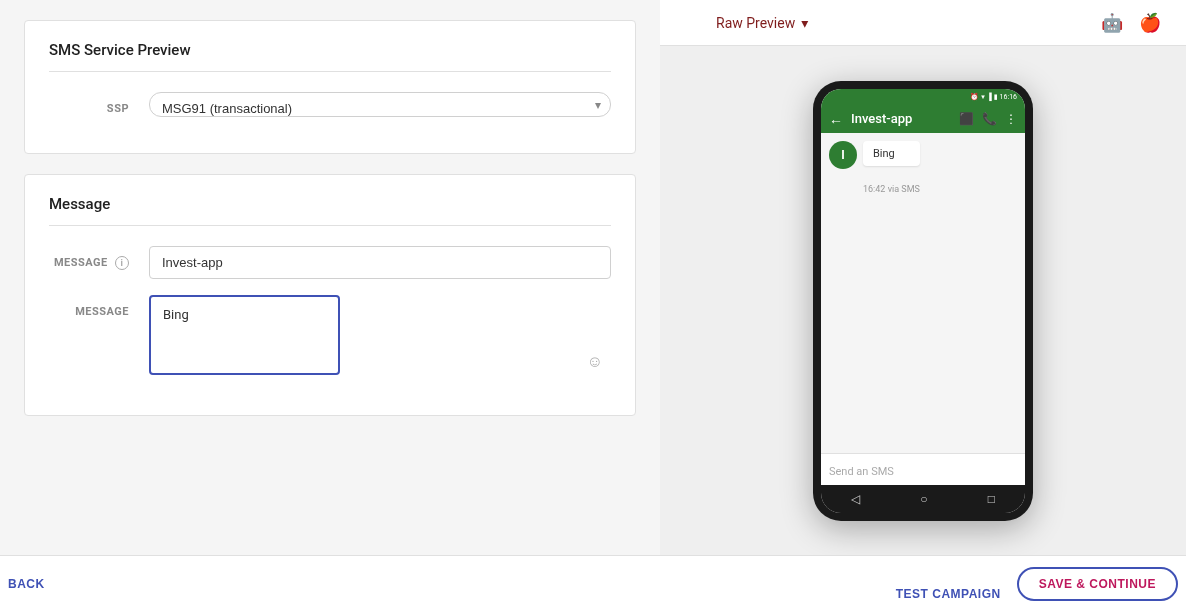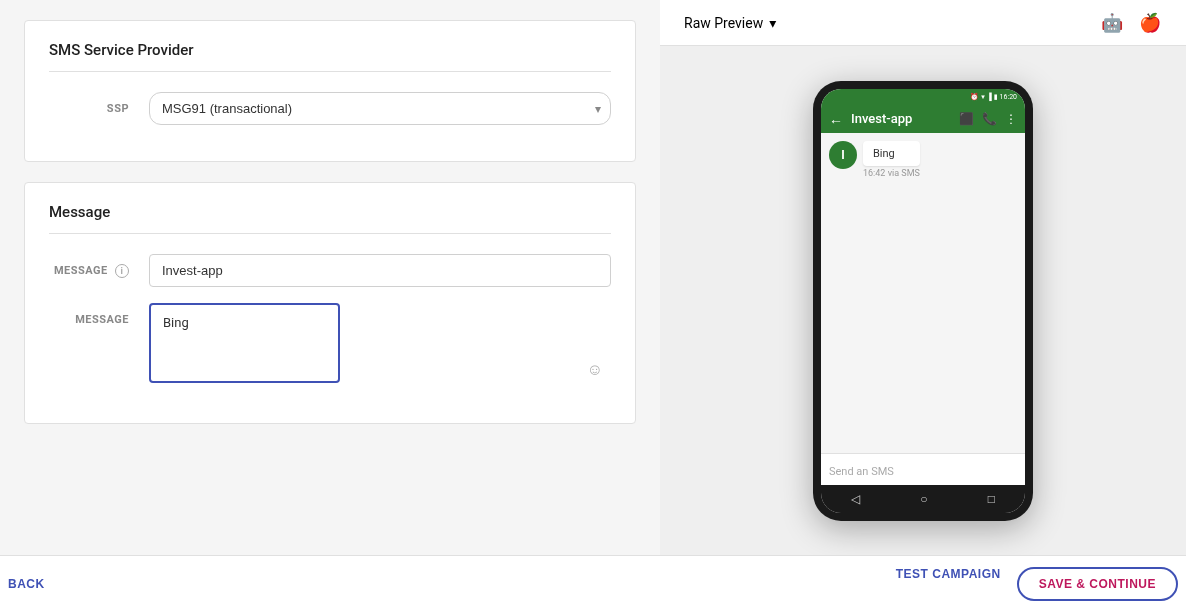--- a/index.html
+++ b/index.html
@@ -90,21 +90,21 @@
 
     .select-wrapper {
       flex: 1;
       position: relative;
     }
 
     .select-wrapper select {
       width: 100%;
       border: 1px solid #d0d0d0;
       border-radius: 12px;
-      padding: 8px 32px 8px 12px;
+      padding: 8px 32px 0 12px;
       font-size: 13px;
       color: #333;
       background: #fff;
       appearance: none;
       outline: none;
       cursor: pointer;
     }
 
     .select-arrow {
       position: absolute;
@@ -169,22 +169,23 @@
       padding: 12px 24px;
       background: #fff;
       border-bottom: 1px solid #e0e0e0;
     }
 
     .preview-header-left {
       display: flex;
       align-items: center;
       gap: 6px;
       font-size: 14px;
-      color: #000000;
-      cursor: pointer;
+      color: #7f1d1d;
+      cursor: pointer;
+      margin-left: 32px;
     }
 
     .preview-header-icons {
       display: flex;
       gap: 16px;
       align-items: center;
     }
 
     .phone-container {
       display: flex;
@@ -295,21 +296,21 @@
       font-size: 11px;
       color: #333;
       max-width: 120px;
       box-shadow: 0 1px 2px rgba(0,0,0,0.1);
     }
 
     .chat-timestamp {
       font-size: 9px;
       color: #999;
       text-align: center;
-      margin-top: 2px;
+      margin-top: 18px;
     }
 
     .phone-input-bar {
       border-top: 1px solid #e0e0e0;
       padding: 6px 8px;
       background: #fff;
     }
 
     .phone-input-placeholder {
       font-size: 11px;
@@ -354,21 +355,21 @@
       color: #3f51b5;
       letter-spacing: 0.5px;
       cursor: pointer;
       background: none;
       border: none;
       text-transform: uppercase;
     }
 
     .footer-right {
       display: flex;
-      align-items: flex-start;
+      align-items: flex-end;
       gap: 16px;
     }
 
     .test-campaign-btn {
       font-size: 12px;
       font-weight: 600;
       color: #3f51b5;
       letter-spacing: 0.5px;
       cursor: pointer;
       background: none;
@@ -400,21 +401,21 @@
     }
   </style>
 </head>
 <body>
 
 <div class="main-content">
 
   <div class="left-panel">
 
     <div class="card">
-      <div class="card-title">SMS Service Provider</div>
+      <div class="card-title">SMS Service Preview</div>
       <div class="form-row">
         <div class="form-label">SSP</div>
         <div class="select-wrapper">
           <select class="form-control">
             <option>MSG91 (transactional)</option>
             <option>Twilio</option>
             <option>Nexmo</option>
           </select>
           <span class="select-arrow">▾</span>
         </div>
@@ -458,21 +459,21 @@
       <div class="phone-mockup">
         <div class="phone-screen">
 
           <div class="phone-status-bar">
             <span></span>
             <div class="phone-status-icons">
               <span>⏰</span>
               <span>▾</span>
               <span>▐</span>
               <span>▮</span>
-              <span>16:20</span>
+              <span>16:16</span>
             </div>
           </div>
 
           <div class="phone-app-bar">
             <span class="phone-back-btn">←</span>
             <span class="phone-app-title">Invest-app</span>
             <div class="phone-app-icons">
               <span>⬛</span>
               <span>📞</span>
               <span>⋮</span>

